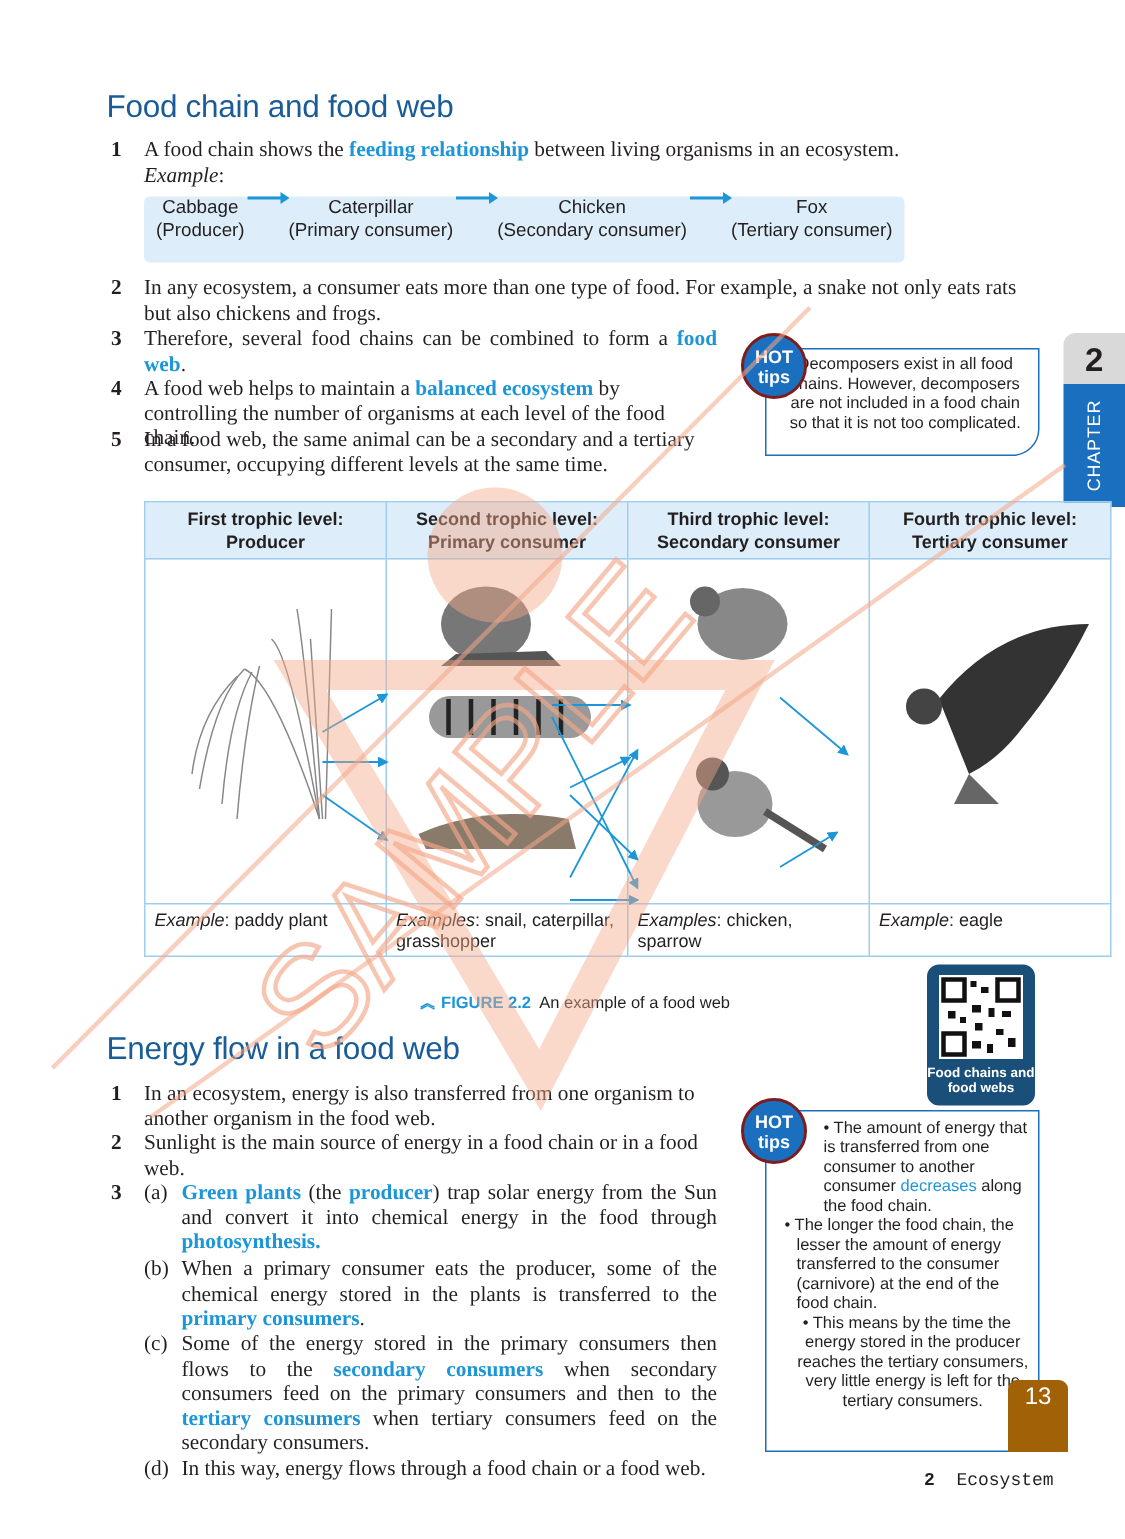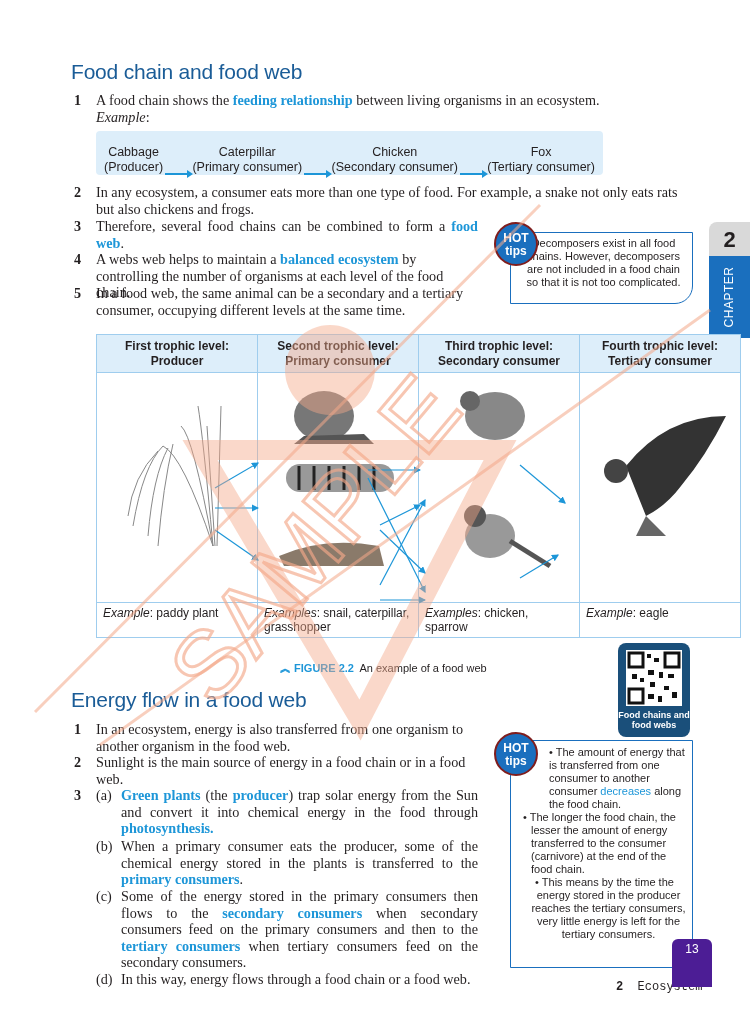--- a/index.html
+++ b/index.html
@@ -1,40 +1,40 @@
 <!DOCTYPE html>
 <html><head>
 <meta charset="utf-8">
 <style>
   * { box-sizing: border-box; margin: 0; padding: 0; }
   body { width: 750px; height: 1026px; background: #ffffff; position: relative; overflow: hidden; font-family: "DejaVu Serif", serif; color: #231f20; }
   .h-title { position: absolute; font-family: "Liberation Sans", sans-serif; color: #1a5c97; font-size: 21px; font-weight: normal; letter-spacing: -0.2px; }
   .para { position: absolute; font-family: "Liberation Serif", serif; font-size: 14.2px; line-height: 16.5px; }
   .para .num { position: absolute; left: -22px; font-weight: bold; }
   .hl { color: #1d96d8; font-weight: bold; }
-  .chain-box { position: absolute; left: 96px; top: 131px; width: 507px; height: 44px; background: #ddeefa; border-radius: 4px; font-family: "Liberation Sans", sans-serif; font-size: 12.5px; display: flex; align-items: flex-end; justify-content: space-between; padding: 0 8px; }
+  .chain-box { position: absolute; left: 96px; top: 131px; width: 507px; height: 44px; background: #ddeefa; border-radius: 4px; font-family: "Liberation Sans", sans-serif; font-size: 12.5px; display: flex; align-items: flex-start; justify-content: space-between; padding: 0 8px; }
   .chain-item { text-align: center; line-height: 15px; }
   .chain-arrow { width: 26px; height: 2px; background: #1d96d8; position: relative; }
   .chain-arrow::after { content: ""; position: absolute; right: -2px; top: -3px; border-left: 6px solid #1d96d8; border-top: 4px solid transparent; border-bottom: 4px solid transparent; }
   .tips-box { position: absolute; border: 1.5px solid #1a6fbe; border-radius: 0 0 18px 0; background: #fff; font-family: "Liberation Sans", sans-serif; font-size: 11px; line-height: 13px; }
   .tips-badge { position: absolute; width: 44px; height: 44px; border-radius: 50%; background: #1a6fbe; color: #fff; font-family: "Liberation Sans", sans-serif; font-weight: bold; text-align: center; font-size: 12px; line-height: 13px; padding-top: 8px; border: 2px solid #7f1d1d; }
   .chapter-tab { position: absolute; left: 709px; top: 222px; width: 41px; }
   .chapter-num { height: 34px; background: #d9d9d9; border-radius: 8px 0 0 0; font-family: "Liberation Sans", sans-serif; font-size: 22px; font-weight: bold; text-align: center; line-height: 36px; }
   .chapter-label { height: 82px; background: #1a6fbe; color: #fff; font-family: "Liberation Sans", sans-serif; font-size: 12px; display: flex; align-items: center; justify-content: center; }
   .chapter-label span { transform: rotate(-90deg); white-space: nowrap; letter-spacing: 0.5px; }
   table.web { position: absolute; left: 96px; top: 334px; width: 594px; border-collapse: collapse; font-family: "Liberation Sans", sans-serif; font-size: 12px; }
   table.web td, table.web th { border: 1.5px solid #9fcdee; vertical-align: top; padding: 3px 6px; }
   table.web th { background: #ddeefa; font-weight: bold; text-align: center; line-height: 15px; height: 38px; vertical-align: middle; }
   .img-row td { height: 222px; position: relative; padding: 0; }
   .fig-caption { position: absolute; left: 280px; top: 661px; font-family: "Liberation Sans", sans-serif; font-size: 11px; }
   .fig-caption .fl { color: #1d96d8; font-weight: bold; }
   .qr { position: absolute; left: 618px; top: 643px; width: 72px; height: 94px; background: #1a4f7a; border-radius: 8px; text-align: center; color: #fff; font-family: "Liberation Sans", sans-serif; font-size: 9px; line-height: 10px; font-weight: bold; }
   .qr-code { width: 56px; height: 56px; margin: 7px auto 4px; background: #fff; position: relative; }
   .footer { position: absolute; top: 980px; left: 616px; font-family: Liberation Mono, monospace; font-size: 12px; }
-  .page-num { position: absolute; left: 672px; top: 939px; width: 40px; height: 48px; background: #4c1d95; border-radius: 6px 6px 0 0; color: #fff; font-family: "Liberation Sans", sans-serif; font-size: 12px; text-align: center; padding-top: 3px; }
+  .page-num { position: absolute; left: 672px; top: 920px; width: 40px; height: 48px; background: #a16207; border-radius: 6px 6px 0 0; color: #fff; font-family: "Liberation Sans", sans-serif; font-size: 16px; text-align: center; padding-top: 3px; }
   .watermark { position: absolute; left: 0; top: 0; width: 750px; height: 1026px; pointer-events: none; }
 </style>
 </head>
 <body>
 
 <h1 class="h-title" style="left:71px; top:60px;">Food chain and food web</h1>
 
 <div class="para" style="left:96px; top:92px; width:600px;">
   <span class="num">1</span>
   <span>A food chain shows the </span><span class="hl">feeding relationship</span><span> between living organisms in an ecosystem.</span><br>
@@ -63,21 +63,21 @@
     </div>
 </div>
 
 <div class="para" style="left:96px; top:184px; width:600px;">
   <span class="num">2</span><span>In any ecosystem, a consumer eats more than one type of food. For example, a snake not only eats rats but also chickens and frogs.</span>
 </div>
 <div class="para" style="left:96px; top:218px; width:382px; text-align:justify;">
   <span class="num">3</span><span>Therefore, several food chains can be combined to form a </span><span class="hl">food web</span><span>.</span>
 </div>
 <div class="para" style="left:96px; top:251px; width:382px;">
-  <span class="num">4</span><span>A webs web helps to maintain a </span><span class="hl">balanced ecosystem</span><span> by controlling the number of organisms at each level of the food chain.</span>
+  <span class="num">4</span><span>A food web helps to maintain a </span><span class="hl">balanced ecosystem</span><span> by controlling the number of organisms at each level of the food chain.</span>
 </div>
 <div class="para" style="left:96px; top:285px; width:382px;">
   <span class="num">5</span><span>In a food web, the same animal can be a secondary and a tertiary consumer, occupying different levels at the same time.</span>
 </div>
 
 <div class="tips-box" style="left:510px; top:232px; width:183px; height:72px; padding:4px 6px 0 10px; text-align:center;">
   <span>Decomposers exist in all food chains. However, decomposers are not included in a food chain so that it is not too complicated.</span>
 </div>
 <div class="tips-badge" style="left:494px; top:222px;">
   <div>HOT</div>

